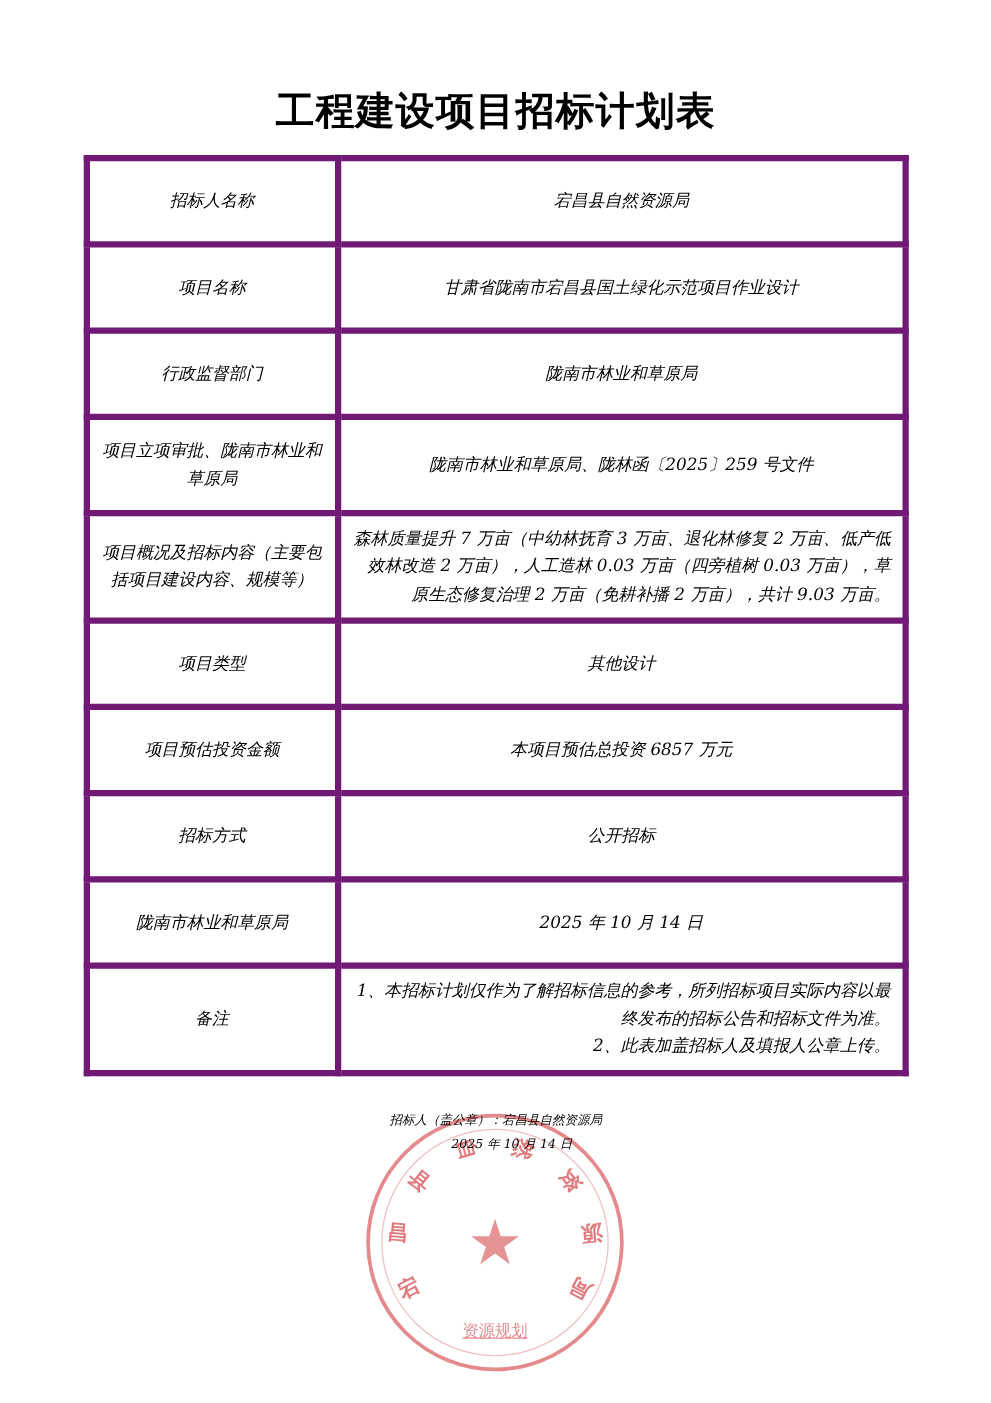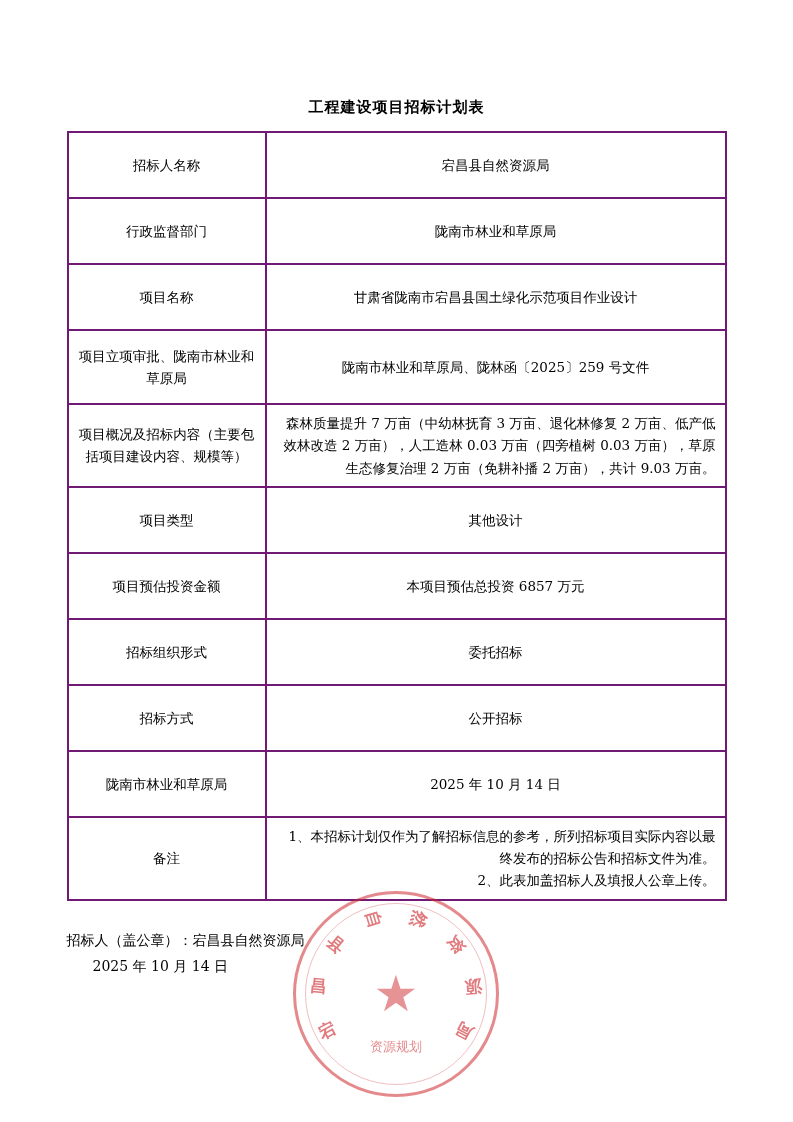--- a/index.html
+++ b/index.html
@@ -16,40 +16,41 @@
     overflow: hidden;
   }
   .page {
     position: relative;
     width: 793px;
     height: 1122px;
     box-sizing: border-box;
   }
   .doc-title {
     text-align: center;
-    font-size: 15px;
+    font-size: 31px;
     font-weight: bold;
     letter-spacing: 1px;
     margin: 0;
-    padding-top: 98px;
+    padding-top: 68px;
     padding-bottom: 14px;
     font-family: "DejaVu Sans", "Liberation Sans", sans-serif;
   }
   table.plan {
     border-collapse: collapse;
     margin: 0 auto;
     width: 660px;
     table-layout: fixed;
   }
   table.plan td {
-    border: 2px solid #701a75;
+    border: 5px solid #701a75;
     font-size: 13.5px;
     line-height: 1.65;
     padding: 7px 9px;
     vertical-align: middle;
+    font-style: italic;
   }
   td.label {
     width: 178px;
     text-align: center;
   }
   td.value {
     text-align: center;
     margin-left: 39px;
   }
   td.value.justify {
@@ -57,25 +58,26 @@
     text-indent: 0;
   }
   .row-tall td { height: 50px; }
   .row-xtall td { height: 58px; }
   .label-two-line {
     line-height: 1.6;
   }
   .sig-block {
     width: 660px;
     margin: 26px auto 0;
-    text-align: left;
-    font-size: 14px;
+    text-align: center;
+    font-size: 10px;
     line-height: 1.9;
     position: relative;
     z-index: 3;
+    font-style: italic;
   }
   .sig-line2 {
     
     padding-left: 26px;
   }
   
   .seal {
     position: absolute;
     left: 396px;
     top: 994px;
@@ -114,68 +116,65 @@
     font-size: 17px;
     color: rgba(206, 40, 45, 0.62);
     font-family: "DejaVu Sans", "Liberation Sans", sans-serif;
     font-weight: bold;
     transform-origin: 0 0;
     white-space: nowrap;
   }
   .seal-bottom-text {
     position: absolute;
     left: 50%;
-    bottom: 38px;
+    bottom: 20px;
     transform: translateX(-50%);
     font-size: 13px;
     color: rgba(206, 40, 45, 0.55);
     font-family: "DejaVu Sans", "Liberation Sans", sans-serif;
     white-space: nowrap;
+    text-decoration: underline;
   }
 </style>
 </head>
 <body>
 
 <div class="page">
 
   <h1 class="doc-title">工程建设项目招标计划表</h1>
 
   <table class="plan">
     <tbody>
       <tr class="row-tall">
         <td class="label">招标人名称</td>
         <td class="value">宕昌县自然资源局</td>
       </tr>
       <tr class="row-tall">
+        <td class="label">项目名称</td>
+        <td class="value">甘肃省陇南市宕昌县国土绿化示范项目作业设计</td>
+      </tr>
+      <tr class="row-tall">
         <td class="label">行政监督部门</td>
         <td class="value">陇南市林业和草原局</td>
-      </tr>
-      <tr class="row-tall">
-        <td class="label">项目名称</td>
-        <td class="value">甘肃省陇南市宕昌县国土绿化示范项目作业设计</td>
       </tr>
       <tr class="row-xtall">
         <td class="label label-two-line">项目立项审批、陇南市林业和草原局</td>
         <td class="value">陇南市林业和草原局、陇林函〔2025〕259 号文件</td>
       </tr>
       <tr>
         <td class="label label-two-line">项目概况及招标内容（主要包括项目建设内容、规模等）</td>
         <td class="value justify">森林质量提升 7 万亩（中幼林抚育 3 万亩、退化林修复 2 万亩、低产低效林改造 2 万亩），人工造林 0.03 万亩（四旁植树 0.03 万亩），草原生态修复治理 2 万亩（免耕补播 2 万亩），共计 9.03 万亩。</td>
       </tr>
       <tr class="row-tall">
         <td class="label">项目类型</td>
         <td class="value">其他设计</td>
       </tr>
       <tr class="row-tall">
         <td class="label">项目预估投资金额</td>
         <td class="value">本项目预估总投资 6857 万元</td>
-      </tr>
-      <tr class="row-tall">
-        <td class="label">招标组织形式</td>
-        <td class="value">委托招标</td>
       </tr>
       <tr class="row-tall">
         <td class="label">招标方式</td>
         <td class="value">公开招标</td>
       </tr>
       <tr class="row-tall">
         <td class="label">陇南市林业和草原局</td>
         <td class="value">2025 年 10 月 14 日</td>
       </tr>
       <tr>

